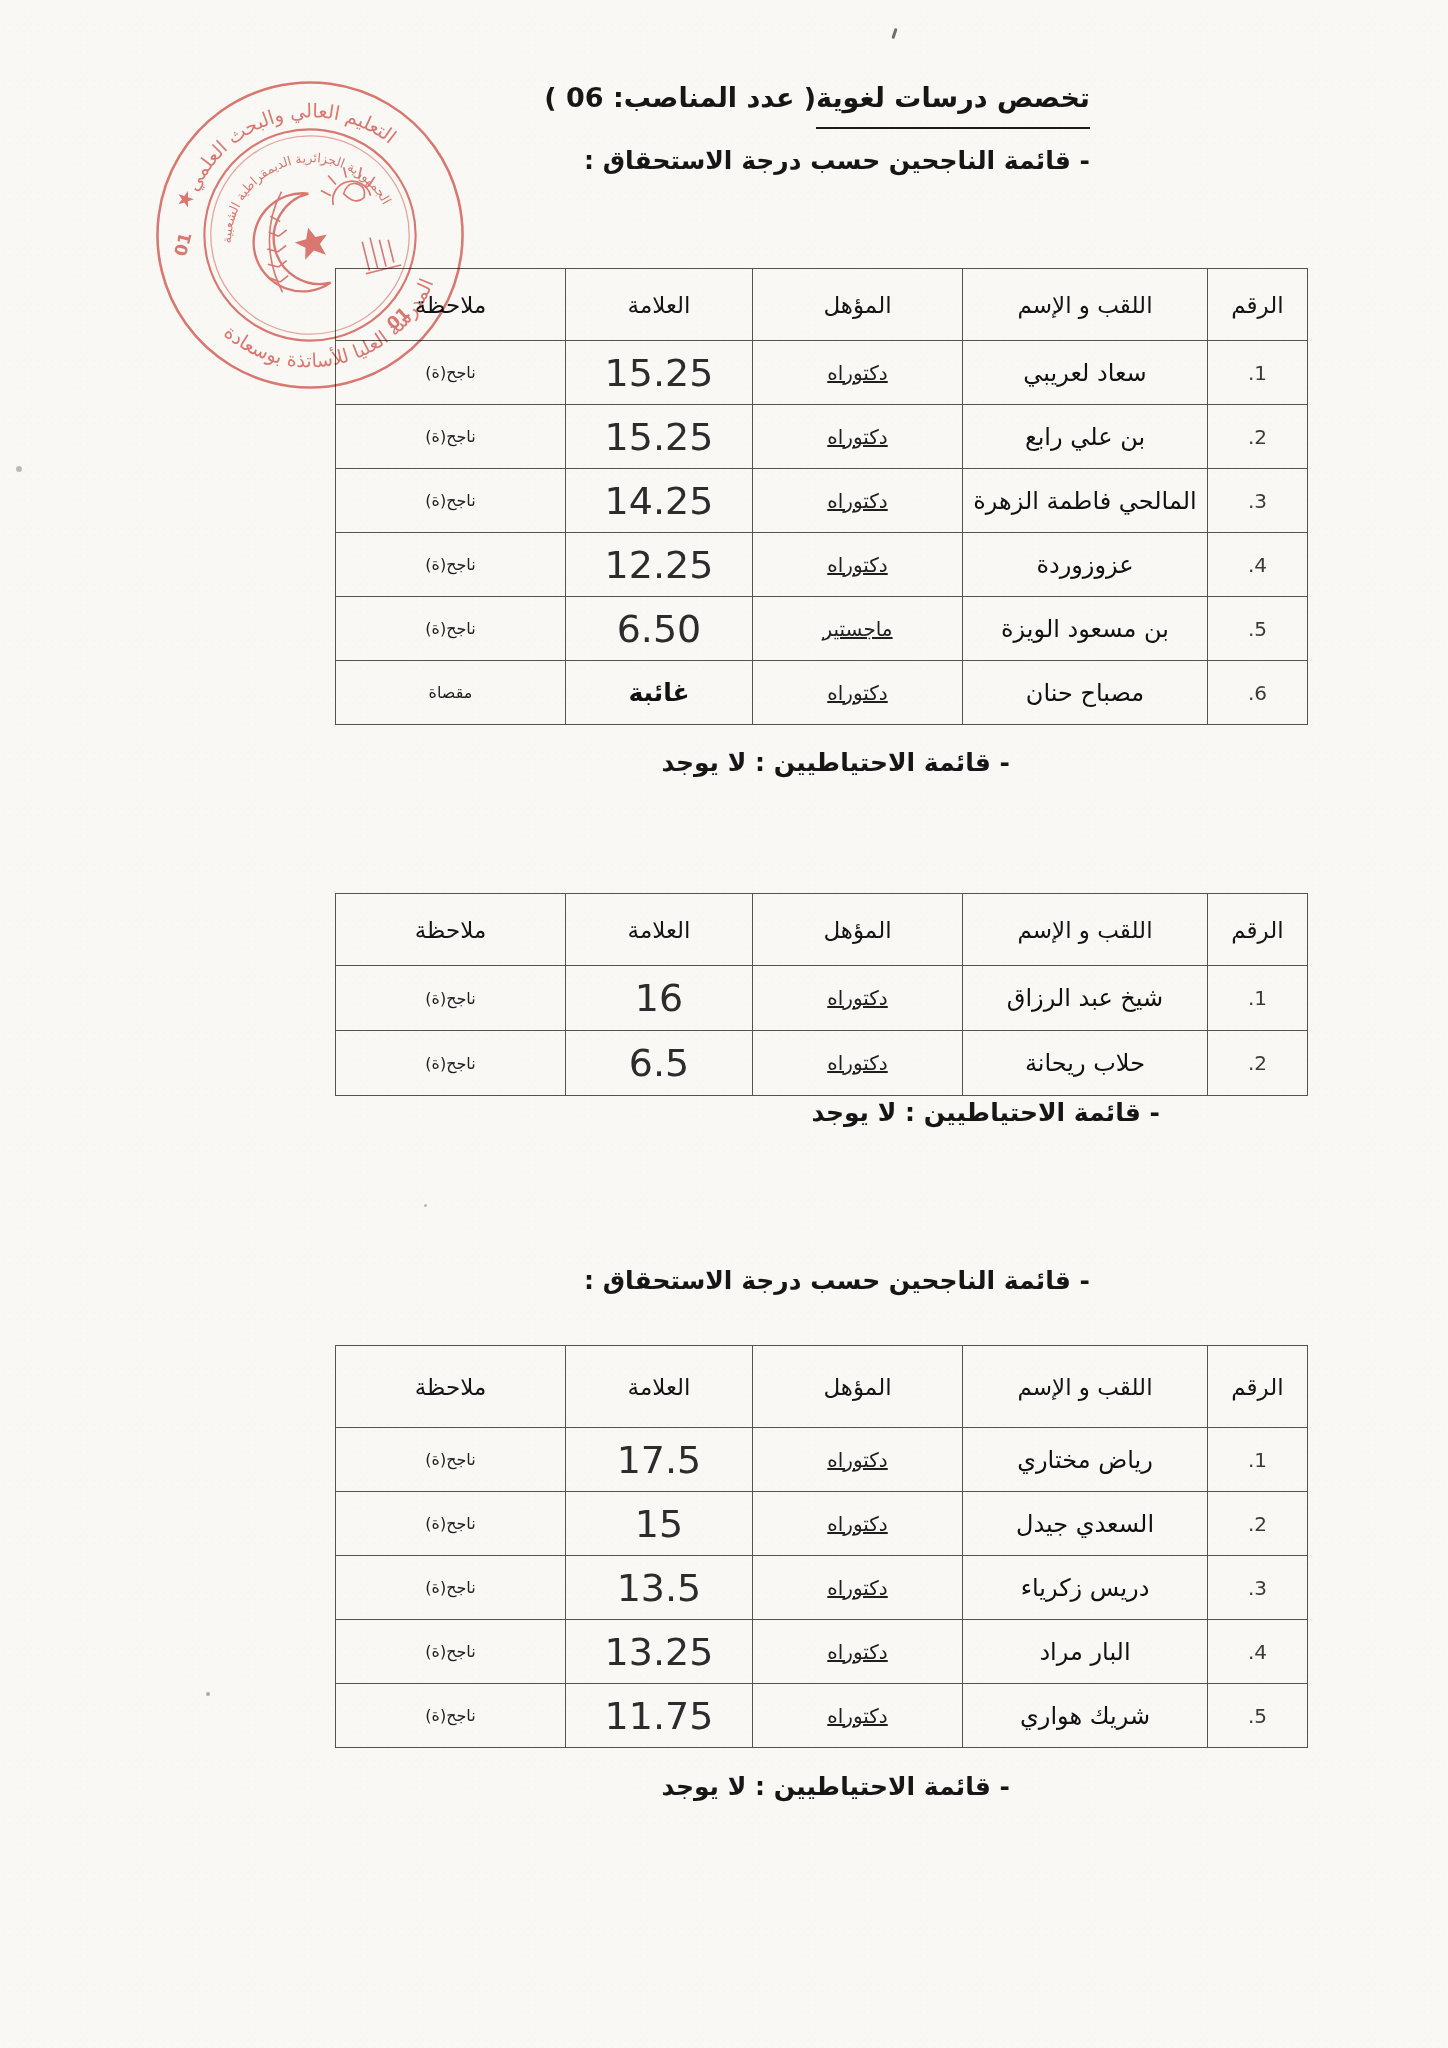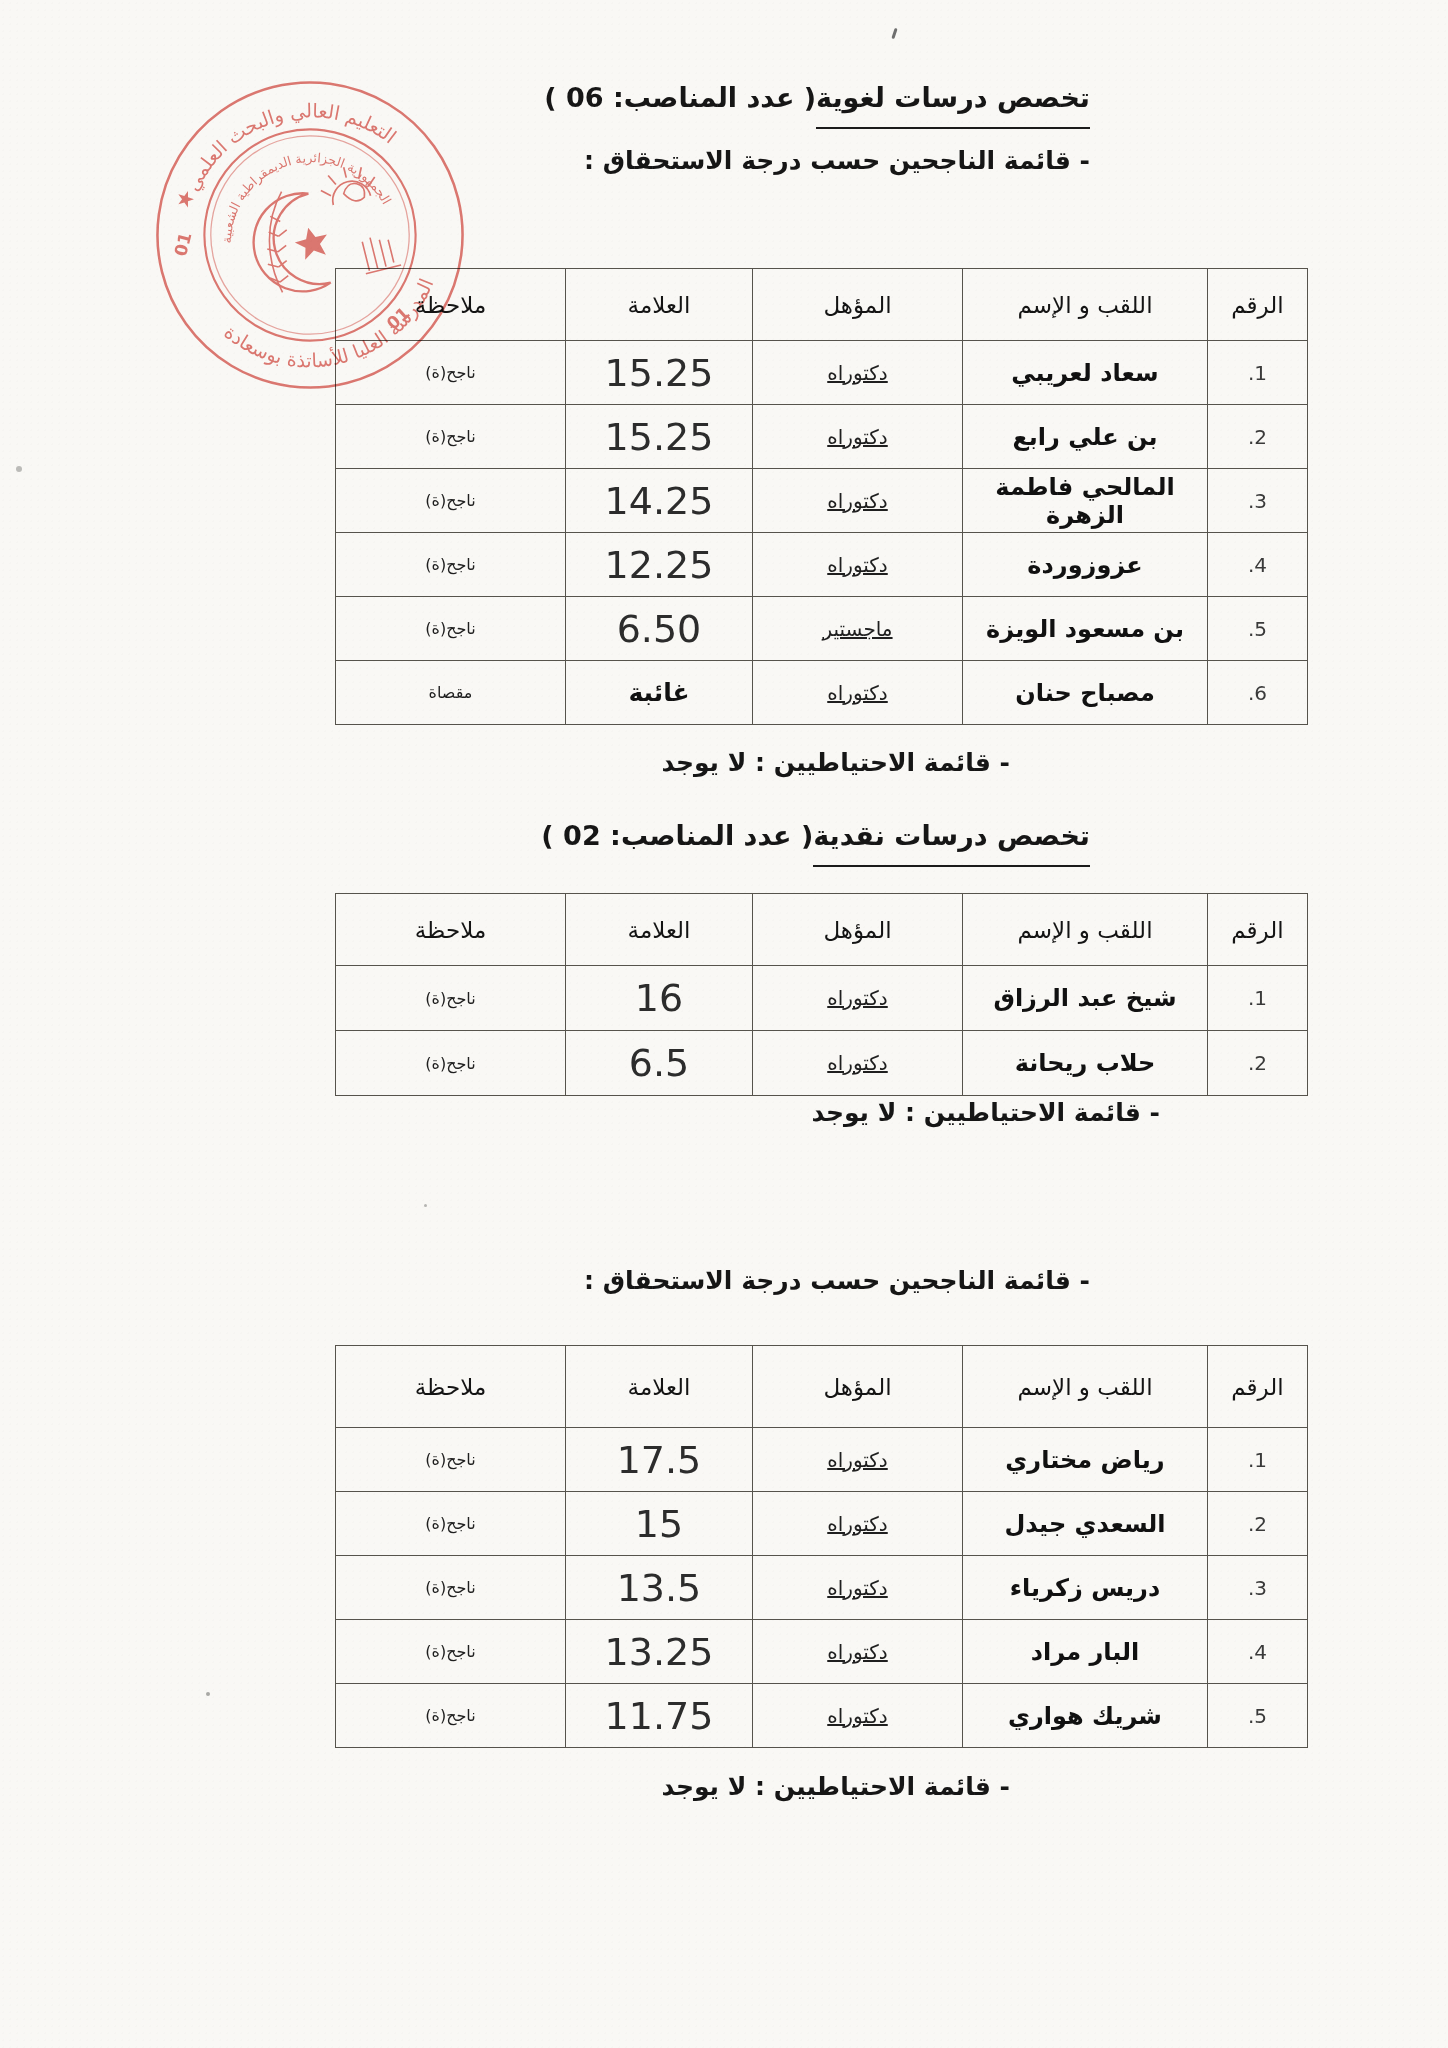--- a/index.html
+++ b/index.html
@@ -41,21 +41,21 @@
   table.results col.c-score{width:187px;}
   table.results col.c-note{width:230px;}
   table.results th,table.results td{
     border:1.4px solid #56534c;padding:0 6px;text-align:center;vertical-align:middle;
   }
   .t1 thead tr{height:72px;} .t1 tbody tr{height:64px;}
   .t2 thead tr{height:72px;} .t2 tbody tr{height:65px;}
   .t3 thead tr{height:82px;} .t3 tbody tr{height:64px;}
   table.results th{font-size:23px;font-weight:400;color:#141414;}
   .cell-num{direction:ltr;font-size:20px;color:#3a3a3a;vertical-align:top;padding-top:14px;}
-  .cell-name{font-size:24px;font-weight:bold;color:#111;}
+  .cell-name{font-size:24px;font-weight:normal;color:#111;}
   .cell-degree{font-size:20px;color:#1f1f1f;text-decoration:underline;}
   .cell-score{direction:ltr;font-size:38px;color:#2c2c2c;}
   .cell-score.score-ar{direction:rtl;font-size:25px;font-weight:bold;color:#111;}
   .cell-note{font-size:16px;color:#1f1f1f;margin-top:24px;}
 
   
   .stamp{
     top:75px;left:150px;width:320px;height:320px;
     transform:rotate(-14deg);
     opacity:.8;mix-blend-mode:multiply;pointer-events:none;z-index:5;
@@ -182,23 +182,20 @@
         <td class="cell-name">مصباح حنان</td>
         <td class="cell-degree">دكتوراه</td>
         <td class="cell-score score-ar">غائبة</td>
         <td class="cell-note">مقصاة</td>
       </tr>
       </tbody>
   </table>
 
   <div class="abs rtl foot-label foot1">- قائمة الاحتياطيين : لا يوجد</div>
 
-  <div class="abs rtl sec-title title2">
-    <span class="u">تخصص درسات نقدية</span><span>( عدد المناصب: 02 )</span>
-  </div>
 
   <table class="results t2">
     <colgroup>
         <col class="c-num">
         <col class="c-name">
         <col class="c-degree">
         <col class="c-score">
         <col class="c-note">
       </colgroup>
     <thead>

